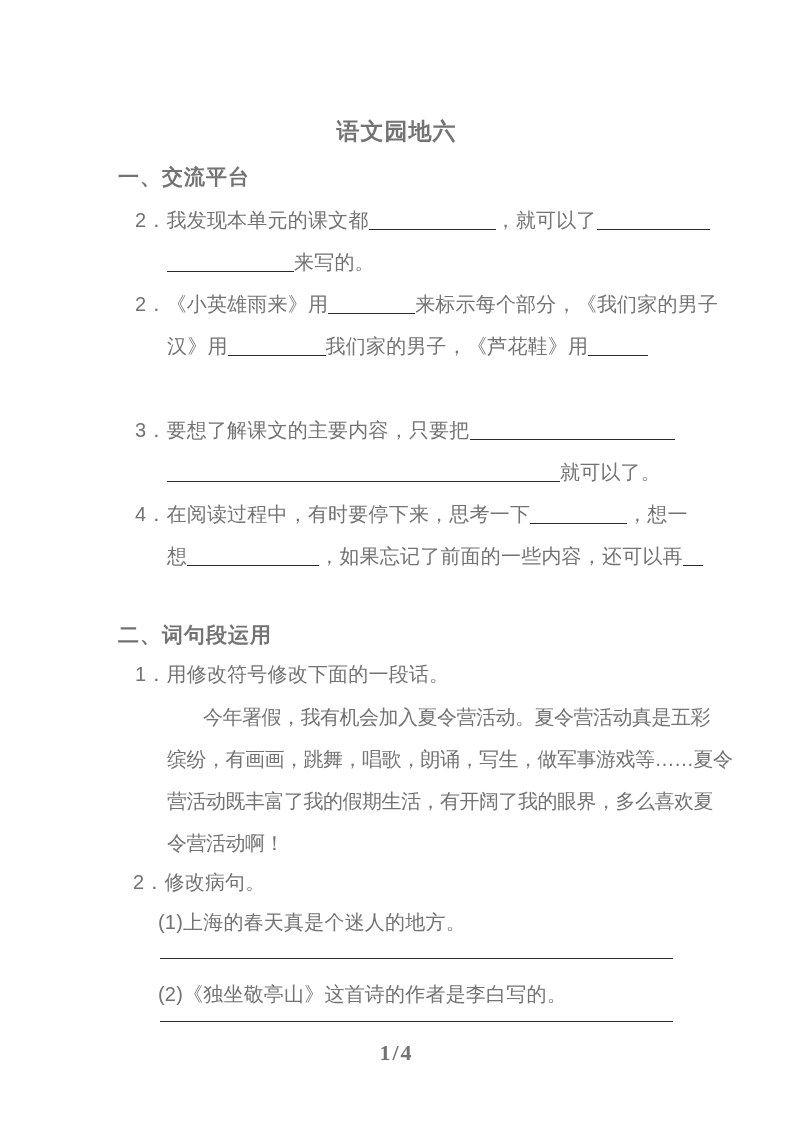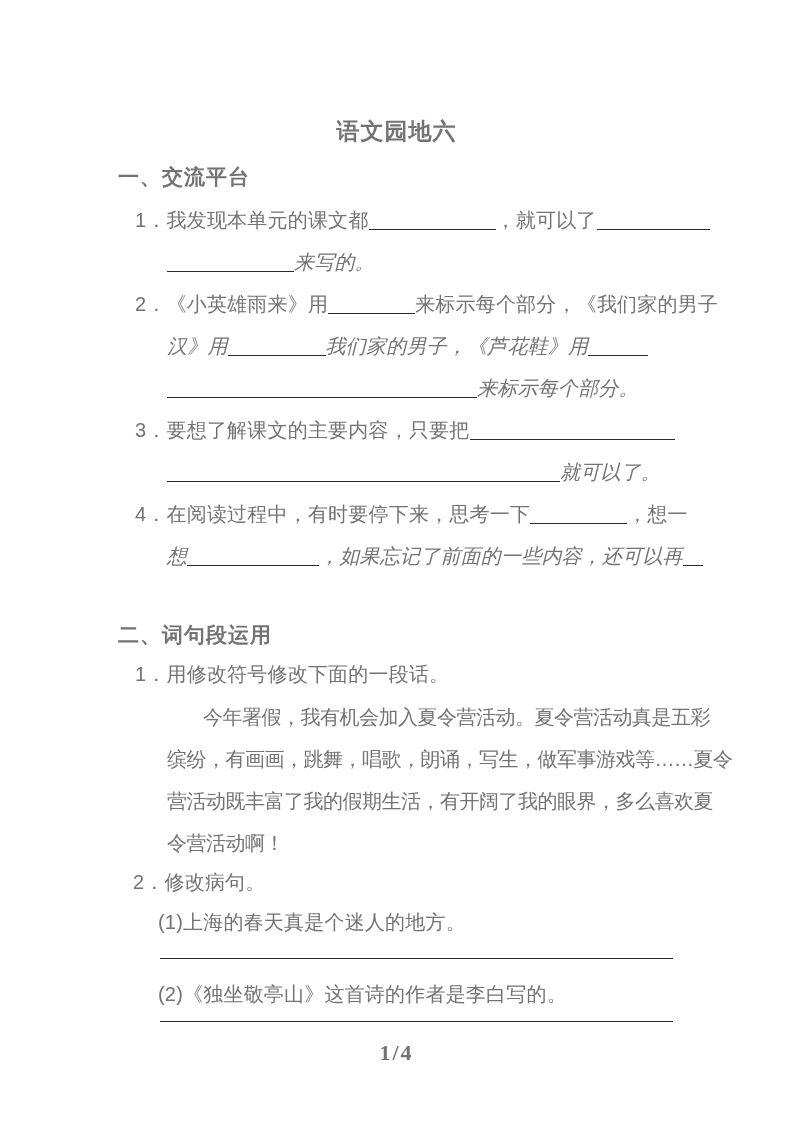--- a/index.html
+++ b/index.html
@@ -34,21 +34,21 @@
     line-height: 1.2;
     letter-spacing: 0.2px;
   }
   .heading {
     left: 118px;
     font-size: 21px;
     font-weight: 700;
     letter-spacing: 1px;
   }
   .q { left: 135px; }
-  .cont { left: 167px; font-style: italic; }
+  .cont { left: 167px; }
   .para { left: 167px; letter-spacing: -0.5px; text-align: center; }
   .para-first { left: 203px; letter-spacing: -0.5px; }
   .sub { left: 158px; }
   .blank {
     display: inline-block;
     height: 14px;
     border-bottom: 1.6px solid #2a2a2a;
     margin-bottom: -3px;
   }
   .answer-line {
@@ -72,29 +72,28 @@
 </style>
 </head>
 <body>
 
 <div class="page">
 
   <div class="title">语文园地六</div>
 
   <div class="line heading" style="top:158px">一、交流平台</div>
 
-  <div class="line q" style="top:202px"><span>1．我发现本单元的课文都</span><span class="blank" style="width:127px"></span><span>，就可以了</span><span class="blank" style="width:113px"></span></div>
+  <div class="line q" style="top:202px"><span>2．我发现本单元的课文都</span><span class="blank" style="width:127px"></span><span>，就可以了</span><span class="blank" style="width:113px"></span></div>
 
   <div class="line cont" style="top:244px"><span class="blank" style="width:127px"></span><span>来写的。</span></div>
 
   <div class="line q" style="top:286px"><span>2．《小英雄雨来》用</span><span class="blank" style="width:87px"></span><span>来标示每个部分，《我们家的男子</span></div>
 
   <div class="line cont" style="top:328px"><span>汉》用</span><span class="blank" style="width:98px"></span><span>我们家的男子，《芦花鞋》用</span><span class="blank" style="width:60px"></span></div>
 
-  <div class="line cont" style="top:370px"><span class="blank" style="width:310px"></span><span>来标示每个部分。</span></div>
 
   <div class="line q" style="top:412px"><span>3．要想了解课文的主要内容，只要把</span><span class="blank" style="width:205px"></span></div>
 
   <div class="line cont" style="top:454px"><span class="blank" style="width:393px"></span><span>就可以了。</span></div>
 
   <div class="line q" style="top:496px"><span>4．在阅读过程中，有时要停下来，思考一下</span><span class="blank" style="width:97px"></span><span>，想一</span></div>
 
   <div class="line cont" style="top:538px"><span>想</span><span class="blank" style="width:132px"></span><span>，如果忘记了前面的一些内容，还可以再</span><span class="blank" style="width:20px"></span></div>
 
 

